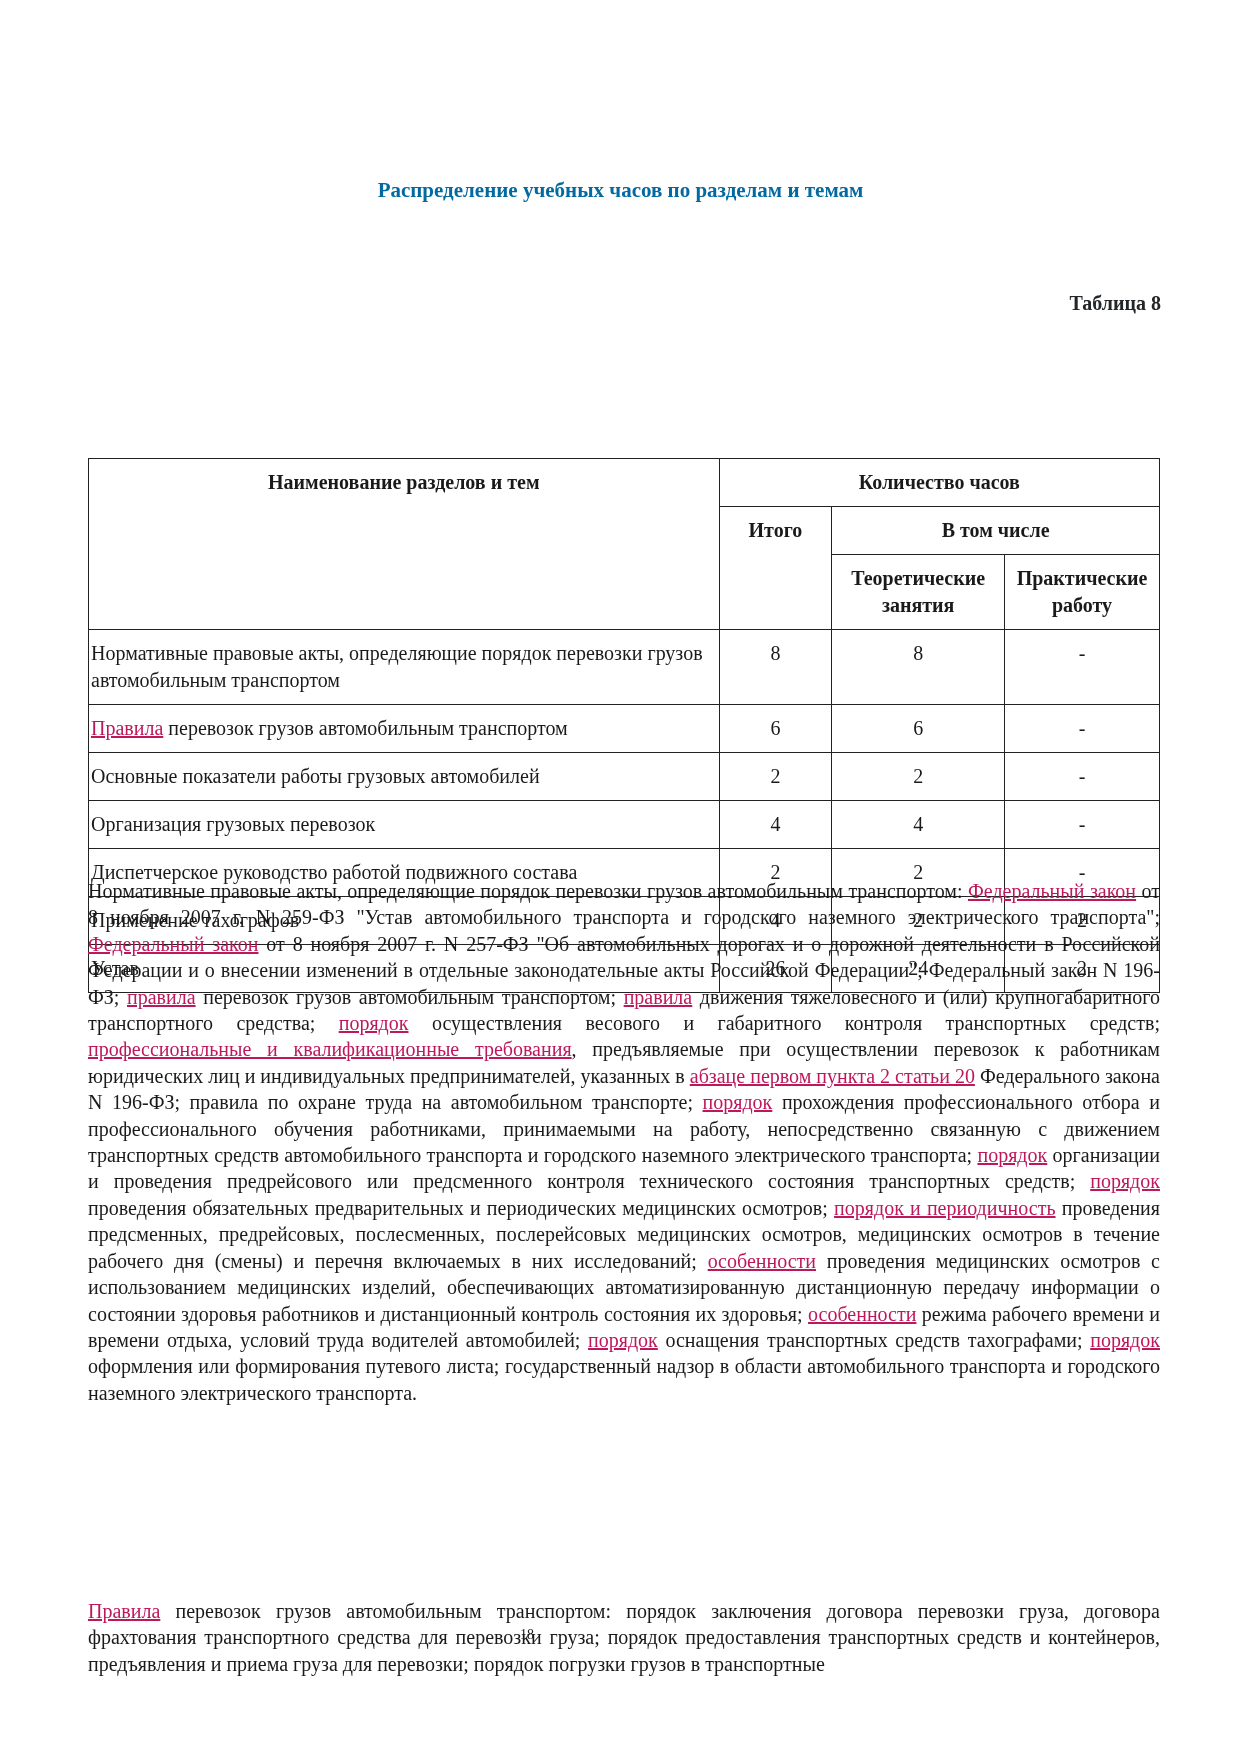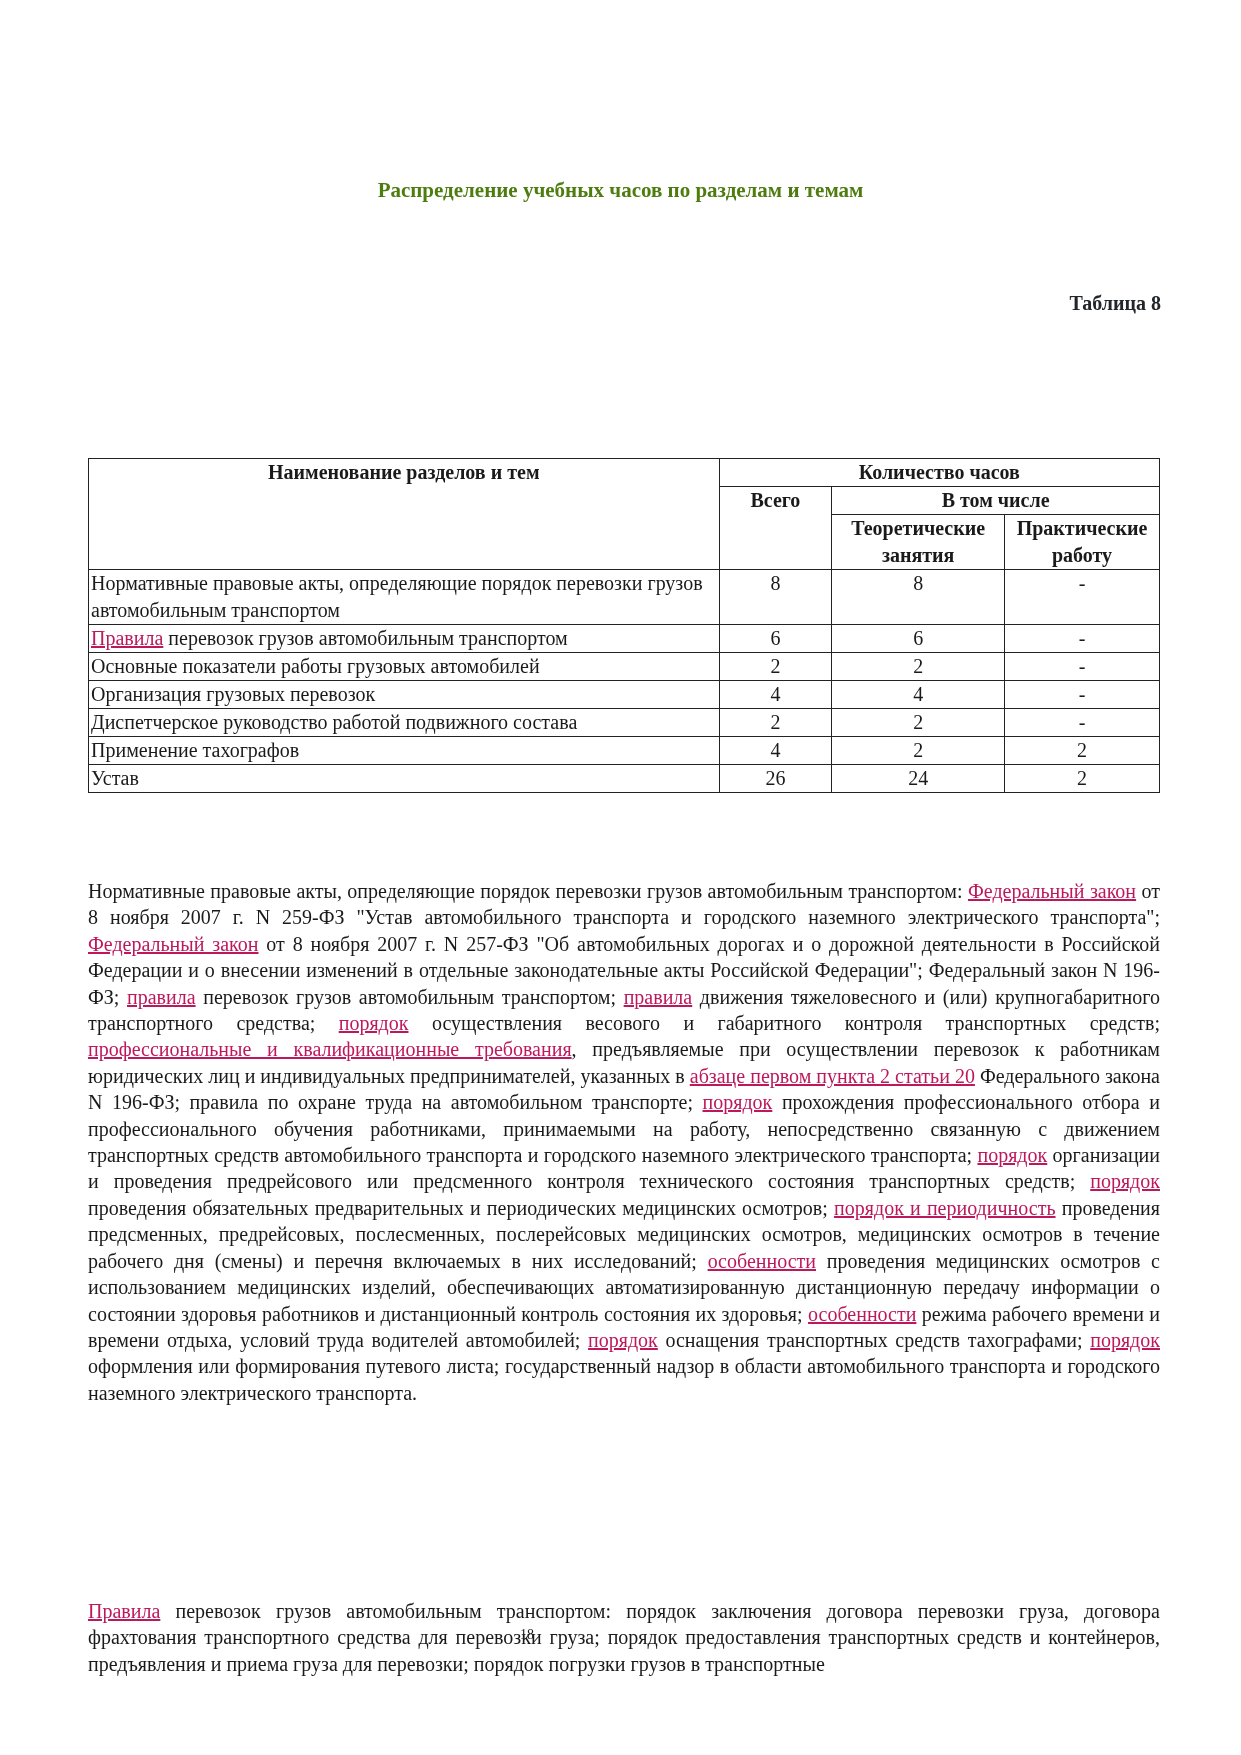--- a/index.html
+++ b/index.html
@@ -1,22 +1,22 @@
 <!DOCTYPE html>
 <html><head>
 <meta charset="utf-8">
 <style>
   html, body { margin: 0; padding: 0; background: #ffffff; }
   body { width: 1241px; height: 1755px; position: relative; overflow: hidden;
          font-family: "Liberation Serif", "DejaVu Serif", serif; color: #1a1a1a; }
   .page-title { position: absolute; top: 178px; left: 0; width: 1241px; text-align: center;
-                font-weight: bold; font-size: 21px; color: #4d7c0f; }
+                font-weight: bold; font-size: 21px; color: #0369a1; }
   .table-caption { position: absolute; top: 292px; right: 80px; font-weight: bold; font-size: 20px; color: #222629; margin-left: 17px; }
   table.hours { position: absolute; top: 458px; left: 88px; width: 1072px; border-collapse: collapse; font-size: 20px; }
-  table.hours td, table.hours th { border: 1.5px solid #222; padding: 0 2px; line-height: 27px; vertical-align: top; }
+  table.hours td, table.hours th { border: 1.5px solid #222; padding: 10px 2px; line-height: 27px; vertical-align: top; }
   table.hours th { font-weight: bold; text-align: center; }
   .c-name { width: 628px; text-align: left; }
   .c-num { text-align: center; }
   .col-total { width: 108px; }
   .col-theory { width: 168px; }
   .col-practice { width: 150px; }
   a.link { color: #be185d; text-decoration: underline; }
   .para { position: absolute; left: 88px; width: 1072px; font-size: 20px; line-height: 26.4px; text-align: justify; }
   .para1 { top: 878px; }
   .para2 { top: 1598px; }
@@ -28,21 +28,21 @@
 <div class="page-title">Распределение учебных часов по разделам и темам</div>
 <div class="table-caption">Таблица 8</div>
 
 <table class="hours">
   <thead>
     <tr>
       <th class="c-name" rowspan="3">Наименование разделов и тем</th>
       <th colspan="3">Количество часов</th>
     </tr>
     <tr>
-      <th class="col-total" rowspan="2">Всего</th>
+      <th class="col-total" rowspan="2">Итого</th>
       <th colspan="2">В том числе</th>
     </tr>
     <tr>
       <th class="col-theory">Теоретические занятия</th>
       <th class="col-practice">Практические работу</th>
     </tr>
   </thead>
   <tbody id="table-body">
       <tr>
         <td class="c-name"><span>Нормативные правовые акты, определяющие порядок перевозки грузов автомобильным транспортом</span></td>

